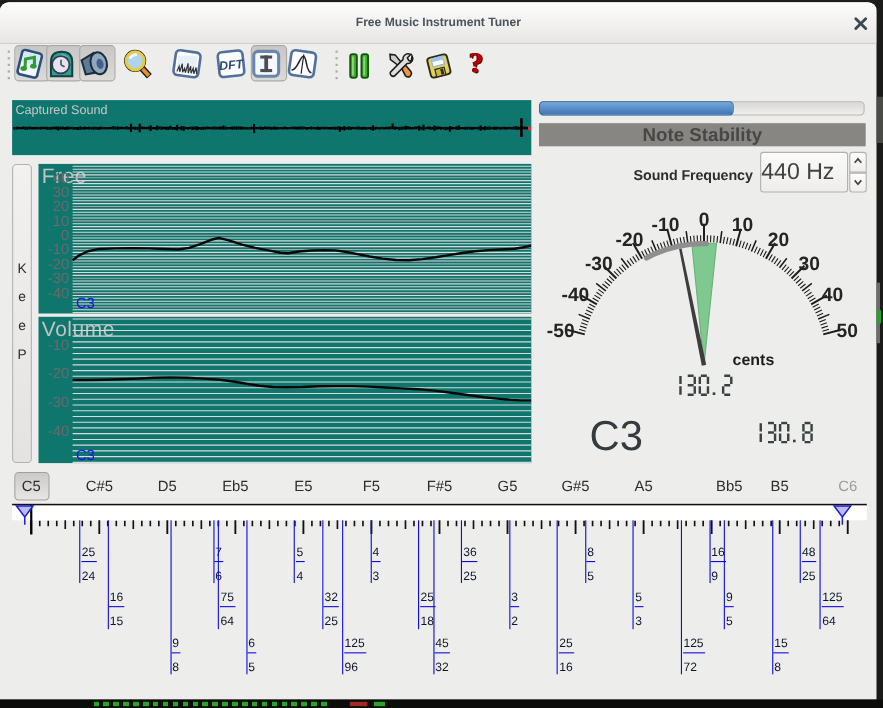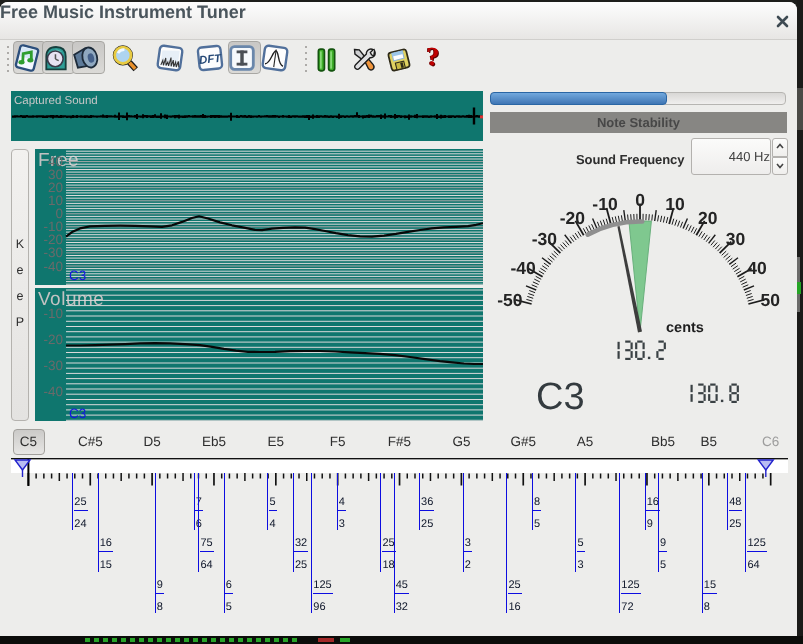--- a/index.html
+++ b/index.html
@@ -1,17 +1,17 @@
 <!DOCTYPE html>
 <html><head><meta charset="utf-8"><style>
 *{margin:0;padding:0;box-sizing:border-box;-webkit-font-smoothing:antialiased}
 body{width:803px;height:644px;background:#1e1f1c;font-family:'Liberation Sans',sans-serif;overflow:hidden;position:relative;text-rendering:geometricPrecision}
 #win{position:absolute;left:0;top:2px;width:797px;height:634px;background:#ededeb;border-radius:8px 8px 0 0;overflow:hidden}
 #titlebar{position:absolute;left:0;top:0;width:100%;height:38px;background:linear-gradient(#fdfdfd,#e7e6e4);border-bottom:1px solid #d0cfcc}
-#title{position:absolute;left:0;top:0;width:100%;font-size:18px;font-weight:700;color:#4a555c}
+#title{position:absolute;left:0;top:13px;width:100%;text-align:center;font-size:11px;font-weight:700;color:#4a555c}
 .panel{position:absolute;background:#0f766e}
 .ctitle{position:absolute;font-size:19px;color:#c2c2c2;letter-spacing:0.5px}
 .pressed{position:absolute;width:33px;height:33px;border-radius:4px;background:linear-gradient(#c8c7c5,#dbdad7);border:1px solid #a8a7a3}
 .ticon{position:absolute}
 .frac{position:absolute;font-size:11px;line-height:14px;color:#0f172a;white-space:nowrap}
 .fn{display:inline-block;border-bottom:1.5px solid #0d0de0;padding:0 1px 1px 0.7px}
 .fd{display:block;padding:6.3px 1px 0 0.7px}
 </style></head><body>
 <div id="win">
   <div id="titlebar">
@@ -462,23 +462,23 @@
           <text x="28" y="56.0" text-anchor="end" font-size="13.5" fill="#6a6a6a">-20</text>
           <text x="28" y="82.1" text-anchor="end" font-size="13.5" fill="#6a6a6a">-30</text>
           <text x="28" y="108.1" text-anchor="end" font-size="13.5" fill="#6a6a6a">-40</text>
           <polyline points="31.0,57.5 45.0,57.5 60.0,57.2 75.0,56.7 90.0,56.2 105.0,55.4 120.0,55.1 135.0,55.4 150.0,56.2 165.0,57.2 177.0,58.8 189.0,60.9 201.0,62.7 213.0,63.8 225.0,64.0 240.0,63.8 255.0,63.2 270.0,63.0 285.0,63.0 300.0,63.5 315.0,64.3 330.0,65.1 345.0,65.8 360.0,67.1 375.0,69.0 390.0,71.1 405.0,73.1 417.0,74.4 429.0,75.5 439.0,76.0 448.0,76.0" fill="none" stroke="#080808" stroke-width="2.2" stroke-linejoin="round"></polyline>
           <text x="34" y="130" font-size="13.5" fill="#1414e0">C3</text>
         </svg>
       </div>
 
   <div style="position:absolute;left:490px;top:92px;width:296px;height:13px;border:1px solid #b6b5b2;border-radius:4px;background:linear-gradient(#d8d7d5,#f0efee)"></div>
   <div style="position:absolute;left:490px;top:92px;width:177px;height:13px;border:1px solid #2a66a4;border-radius:4px;background:linear-gradient(#72a8dd,#3f76b4)"></div>
-  <div style="position:absolute;left:490px;top:112px;width:297px;height:21px;background:#878683;text-align:center;font-size:13px;font-weight:700;color:#474747;line-height:21px">Note Stability</div>
+  <div style="position:absolute;left:490px;top:112px;width:297px;height:21px;background:#878683;text-align:center;font-size:17px;font-weight:700;color:#474747;line-height:21px">Note Stability</div>
   <div style="position:absolute;left:576px;top:152px;font-size:13px;font-weight:700;letter-spacing:-0.1px;color:#2e2e2e">Sound Frequency</div>
-  <div style="position:absolute;left:691px;top:138px;width:80px;height:37px;background:linear-gradient(#fbfbfa,#eeedec);border:1px solid #b3b1ae;border-radius:3px;text-align:right;font-size:13px;color:#424242;line-height:35px">440 Hz</div>
+  <div style="position:absolute;left:691px;top:138px;width:80px;height:37px;background:linear-gradient(#fbfbfa,#eeedec);border:1px solid #b3b1ae;border-radius:3px;text-align:left;font-size:21px;color:#424242;line-height:35px">440 Hz</div>
   <div style="position:absolute;left:772px;top:138px;width:16px;height:18.5px;background:linear-gradient(#fcfcfb,#efeeec);border:1px solid #b3b1ae;border-radius:3px 3px 0 0"><svg width="14" height="16" viewBox="0 0 14 16">
           <path d="M4,9 L7,5.5 L10,9" stroke="#444" stroke-width="1.6" fill="none"></path>
         </svg></div>
   <div style="position:absolute;left:772px;top:156.5px;width:16px;height:18.5px;background:linear-gradient(#fcfcfb,#efeeec);border:1px solid #b3b1ae;border-radius:0 0 3px 3px"><svg width="14" height="16" viewBox="0 0 14 16">
           <path d="M4,6 L7,9.5 L10,6" stroke="#444" stroke-width="1.6" fill="none"></path>
         </svg></div>
   <svg style="position:absolute;left:480px;top:180px" width="323" height="156" viewBox="480 180 323 156" font-family="'Liberation Sans',sans-serif">
         <path d="M640.0,332.0 L628.9,221.1 L651.4,221.1 Z" fill="#7fc88f" stroke="#69b07c" stroke-width="1"></path>
 <line x1="531.6" y1="304.0" x2="515.6" y2="299.8" stroke="#1c1c1c" stroke-width="1.8"></line>
 <line x1="532.3" y1="301.1" x2="526.4" y2="299.4" stroke="#1c1c1c" stroke-width="1.0"></line>

